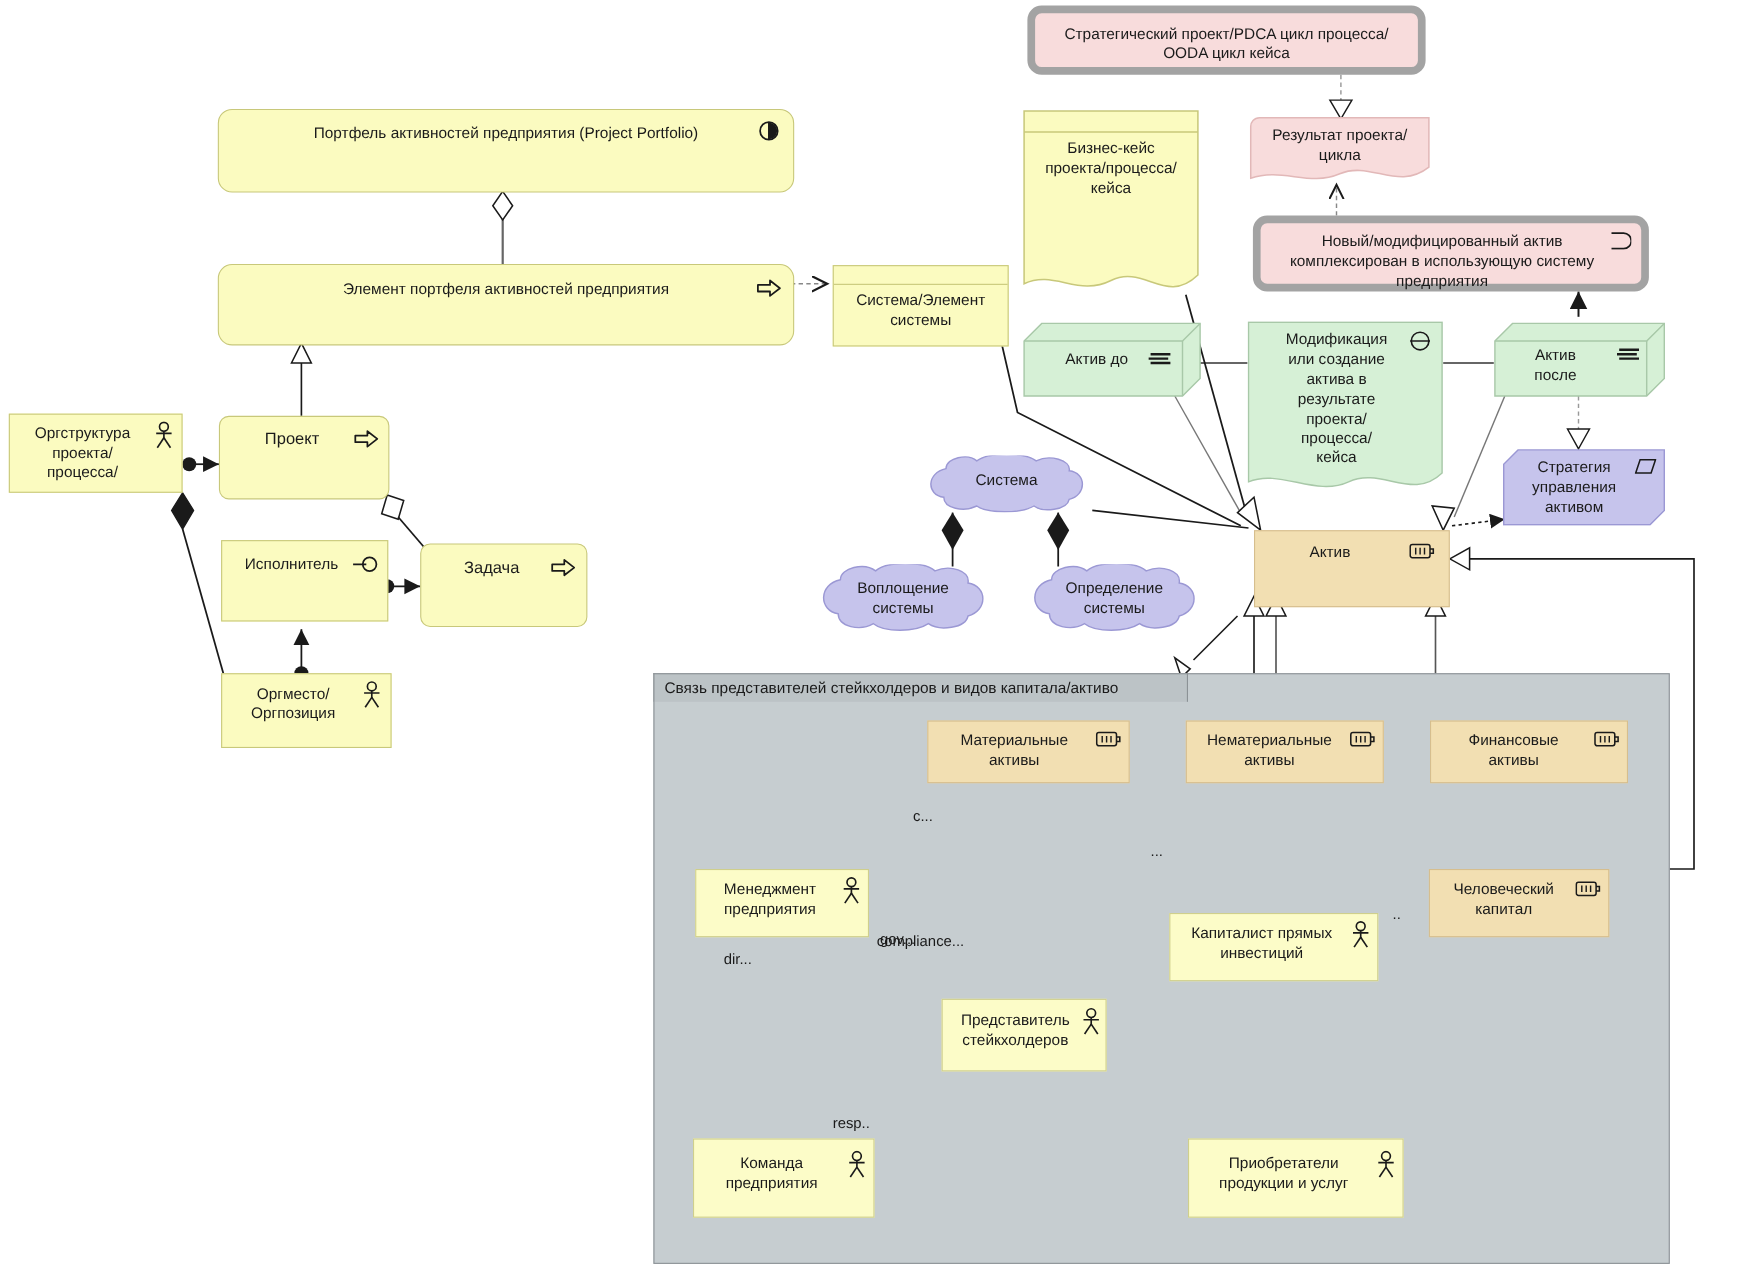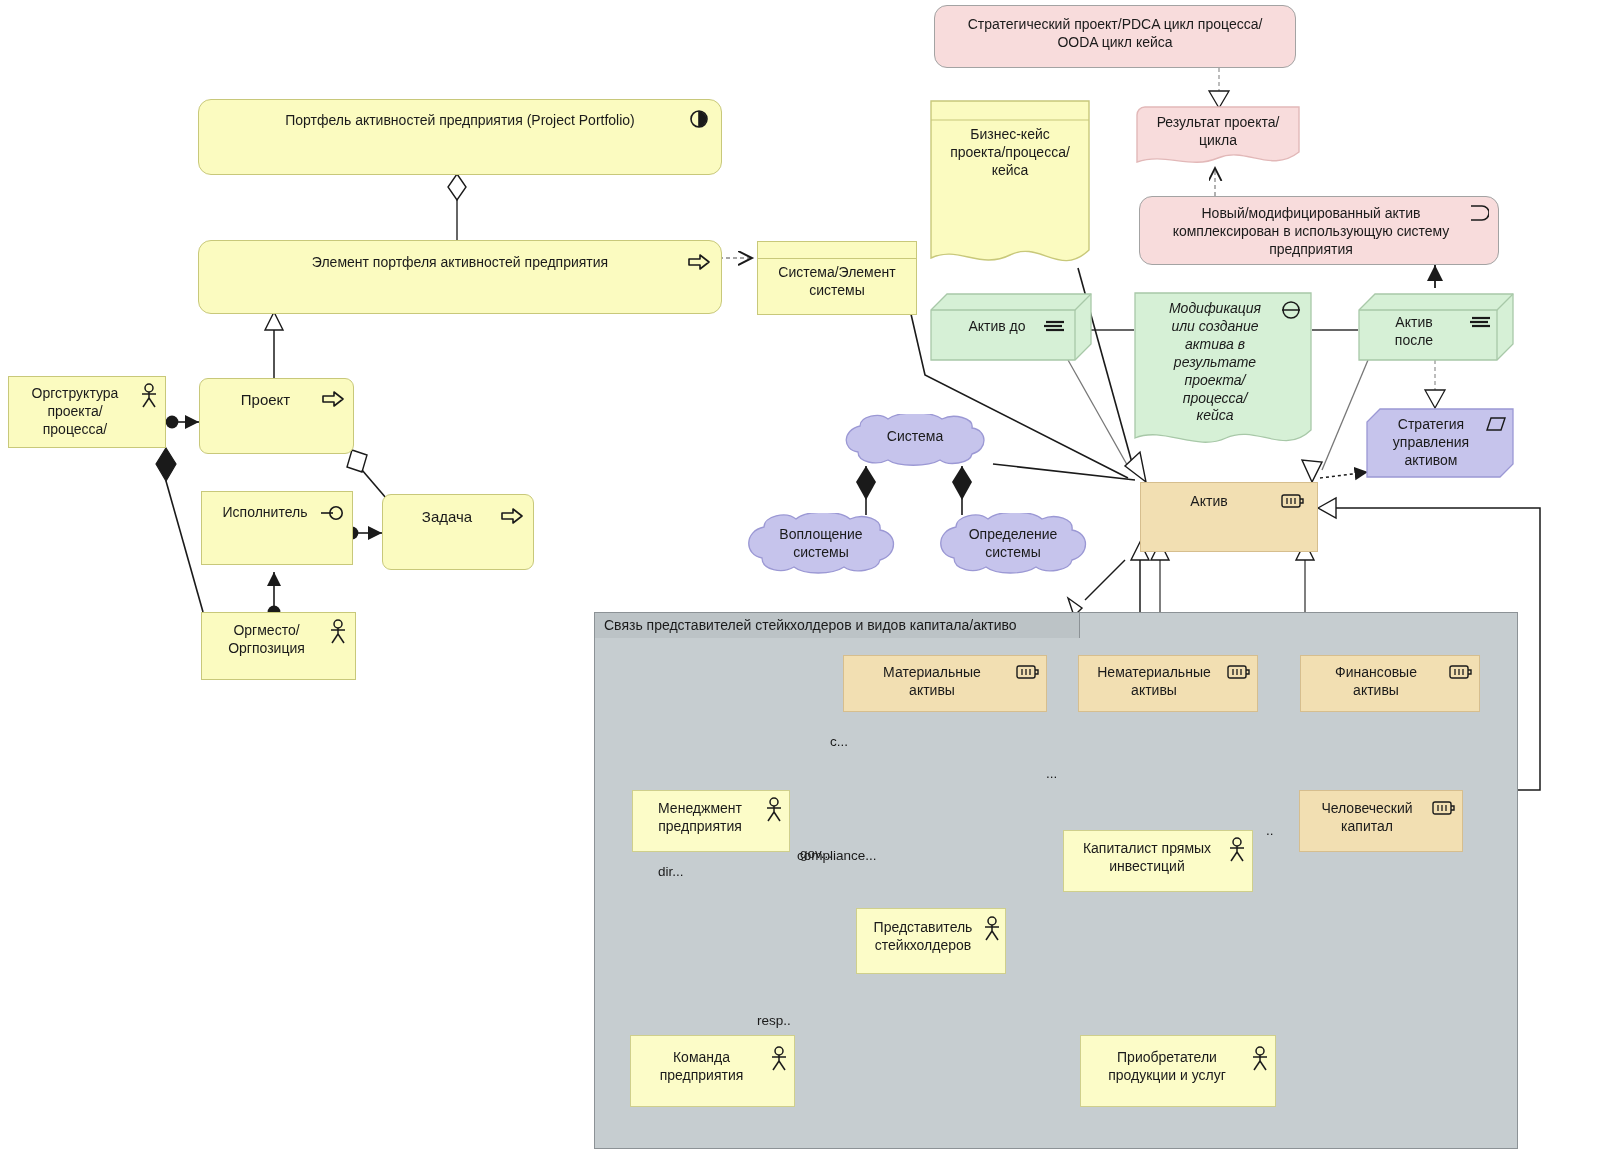--- a/index.html
+++ b/index.html
@@ -8,21 +8,21 @@
        color:#1a1a1a;overflow:hidden;}
   #canvas{position:absolute;left:0;top:0;width:1600px;height:1169px;}
   svg.layer{position:absolute;left:0;top:0;width:1600px;height:1169px;pointer-events:none;}
   .node{position:absolute;box-sizing:border-box;}
   .lbl{position:absolute;left:0;right:0;text-align:center;line-height:1.28;}
   .ico{position:absolute;}
 
   
   .yel{background:#FBFBC0;border:1px solid #C8C87A;}
   .yel2{background:#FCFCC8;border:1px solid #CFCF8C;}
-  .pink{background:#F8DCDC;border:1px solid #a3a3a3;}
+  .pink{background:#F8DCDC;border:7px solid #a3a3a3;}
   .orange{background:#F2DFB2;border:1px solid #D6BE8E;}
   .rr{border-radius:13px;}
   .rr8{border-radius:9px;}
 
   .t13{font-size:13.5px;}
   .t14{font-size:14px;}
   .t15{font-size:15px;}
   .hdrline{position:absolute;left:0;right:0;height:0;border-top:1px solid #C8C87A;}
 </style>
 </head>
@@ -262,21 +262,21 @@
       <path d="M2,4 L20,4" stroke="#1a1a1a" stroke-width="2.2"></path>
       <path d="M0,8 L18,8" stroke="#1a1a1a" stroke-width="2.2"></path>
       <path d="M2,12 L20,12" stroke="#1a1a1a" stroke-width="2.2"></path>
     </svg>
   </div>
 
   <div class="node" style="left:1134px;top:292px;width:178px;height:160px;">
     <svg width="178" height="160" viewBox="0 0 178 160" style="position:absolute;left:0;top:0;">
       <path d="M1,1 L177,1 L177,138 C150,164 122,132 92,146 C62,160 30,134 1,146 Z" fill="#D6F0D6" stroke="#A8C8A8" stroke-width="1.3"></path>
     </svg>
-    <div class="lbl t14" style="top:8px;padding:0 26px 0 10px;white-space:pre-line;font-style:italic;">Модификация
+    <div class="lbl t14" style="top:8px;padding:0 26px 0 10px;white-space:pre-line;">Модификация
 или создание
 актива в
 результате
 проекта/
 процесса/
 кейса</div>
     <svg class="ico" style="right:10px;top:8px;" width="22" height="20" viewBox="0 0 22 20">
       <circle cx="11" cy="10" r="8" fill="none" stroke="#1a1a1a" stroke-width="1.5"></circle>
       <line x1="2" y1="10" x2="20" y2="10" stroke="#1a1a1a" stroke-width="1.5"></line>
     </svg>
@@ -348,21 +348,21 @@
     <div class="lbl t14" style="top:13px;white-space:pre-line;">Определение
 системы</div>
   </div>
 
   <div class="node" style="left:594px;top:612px;width:924px;height:537px;background:#C6CDD0;border:1px solid #8c9296;">
   </div>
   <div class="node" style="left:594px;top:612px;width:486px;height:26px;background:#BCC3C6;border:1px solid #8c9296;border-bottom:none;">
     <div class="lbl t14" style="top:4px;text-align:left;padding-left:9px;">Связь представителей стейкхолдеров и видов капитала/активо</div>
   </div>
 
-  <div class="node orange" style="left:843px;top:655px;width:204px;height:57px;">
+  <div class="node orange" style="left:843px;top:655px;width:184px;height:57px;">
     <div class="lbl t14" style="top:8px;padding:0 28px 0 2px;white-space:pre-line;">Материальные
 активы</div>
     <svg class="ico" style="right:6px;top:8px;" width="24" height="16" viewBox="0 0 24 16">
       <rect x="1" y="2" width="18" height="12" rx="2" fill="none" stroke="#1a1a1a" stroke-width="1.4"></rect>
       <line x1="6" y1="5" x2="6" y2="11" stroke="#1a1a1a" stroke-width="1.3"></line>
       <line x1="10" y1="5" x2="10" y2="11" stroke="#1a1a1a" stroke-width="1.3"></line>
       <line x1="14" y1="5" x2="14" y2="11" stroke="#1a1a1a" stroke-width="1.3"></line>
       <path d="M19,6 L22,6 L22,10 L19,10" fill="none" stroke="#1a1a1a" stroke-width="1.4"></path>
     </svg>
   </div>

